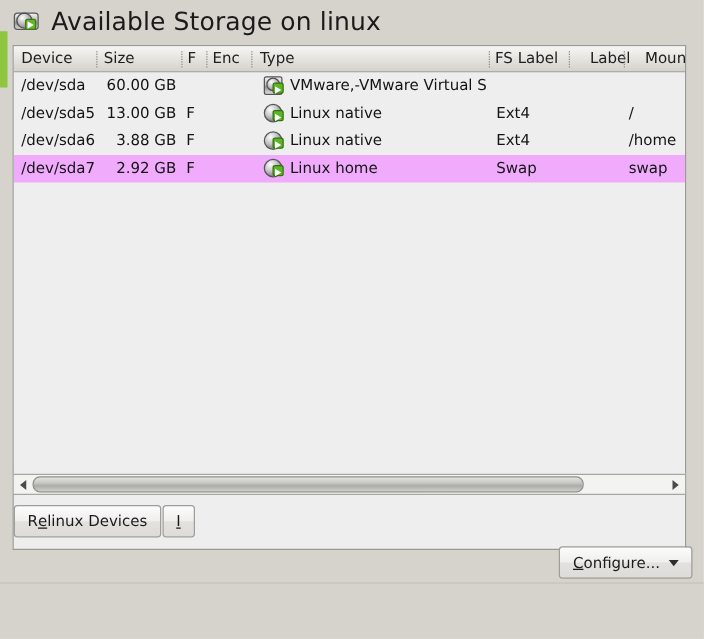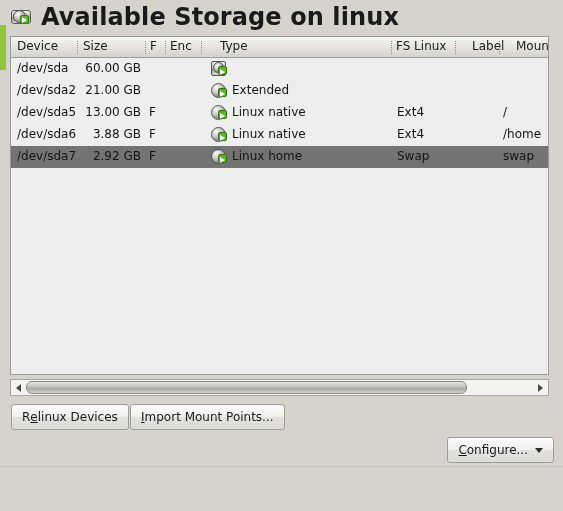--- a/index.html
+++ b/index.html
@@ -72,33 +72,33 @@
   #title-icon .disk-green::after {
     content: "";
     position: absolute;
     left: 1px; top: 1.5px;
     border-left: 5px solid #ffffff;
     border-top: 3px solid transparent;
     border-bottom: 3px solid transparent;
   }
   #title-text {
     margin-left: 9px;
-    font-size: 24px;
-    font-weight: bold;
+    font-size: 20px;
+    font-weight: normal;
     letter-spacing: 0.1px;
     white-space: nowrap;
   }
 
   
   #table-panel {
     position: absolute;
     left: 10px;
     top: 36px;
     width: 539px;
-    height: 339px;
+    height: 404px;
     border: 1px solid #9a9a96;
     background: #eeeeee;
     box-sizing: border-box;
     overflow: hidden;
   }
   #table-header {
     position: relative;
     height: 21px;
     background: linear-gradient(180deg,#f6f6f4 0%,#e3e2dd 55%,#d3d2cc 100%);
     border-bottom: 1px solid #9b9d93;
@@ -124,21 +124,21 @@
     height: 317px;
     background: #eeeeee;
     overflow: hidden;
   }
   .row {
     position: relative;
     height: 22px;
     white-space: nowrap;
   }
   .row.selected {
-    background: #737373;
+    background: #f0abfc;
   }
   .cell {
     position: absolute;
     top: 3px;
     font-size: 12px;
     color: #141414;
     white-space: nowrap;
     text-align: center;
   }
   .c-device { left: 6px; }
@@ -310,61 +310,48 @@
 <div id="table-panel">
   <div id="table-header">
     <div class="hcell" style="left:6px">Device</div>
     <div class="hdiv" style="left:66px"></div>
     <div class="hcell" style="left:72px">Size</div>
     <div class="hdiv" style="left:134px"></div>
     <div class="hcell" style="left:139px">F</div>
     <div class="hdiv" style="left:154px"></div>
     <div class="hcell" style="left:159px">Enc</div>
     <div class="hdiv" style="left:190px"></div>
-    <div class="hcell" style="left:209px">Type</div>
+    <div class="hcell" style="left:197px">Type</div>
     <div class="hdiv" style="left:380px"></div>
-    <div class="hcell" style="left:385px">FS Linux</div>
+    <div class="hcell" style="left:385px">FS Label</div>
     <div class="hdiv" style="left:444px"></div>
     <div class="hcell" style="left:461px">Label</div>
     <div class="hdiv" style="left:488px"></div>
     <div class="hcell" style="left:505px">Mount</div>
   </div>
 
   <div id="table-body">
 
     <div class="row">
       <span class="cell c-device">/dev/sda</span>
       <span class="cell c-size">60.00 GB</span>
       <span class="cell c-f"></span>
       <span class="cell c-enc"></span>
       <span class="row-icon disk">
           <span class="pl"></span>
           <span class="pl2"></span>
           <span class="gr"></span>
         </span>
+      <span class="cell c-type">VMware,-VMware Virtual S</span>
       <span class="cell c-fstype"></span>
       <span class="cell c-label"></span>
       <span class="cell c-mount"></span>
     </div>
 
 
-    <div class="row">
-      <span class="cell c-device">/dev/sda2</span>
-      <span class="cell c-size">21.00 GB</span>
-      <span class="cell c-f"></span>
-      <span class="cell c-enc"></span>
-      <span class="row-icon">
-          <span class="pl"></span>
-          <span class="gr"></span>
-        </span>
-      <span class="cell c-type">Extended</span>
-      <span class="cell c-fstype"></span>
-      <span class="cell c-label"></span>
-      <span class="cell c-mount"></span>
-    </div>
 
     <div class="row">
       <span class="cell c-device">/dev/sda5</span>
       <span class="cell c-size">13.00 GB</span>
       <span class="cell c-f">F</span>
       <span class="cell c-enc"></span>
       <span class="row-icon">
           <span class="pl"></span>
           <span class="gr"></span>
         </span>
@@ -421,21 +408,20 @@
 
 <div class="btn" id="btn-rescan">
     <span>R</span>
     <span class="acc">e</span>
     <span>linux Devices</span>
   </div>
 
 <div class="btn" id="btn-import">
     <span></span>
     <span class="acc">I</span>
-    <span>mport Mount Points...</span>
   </div>
 
 <div class="btn" id="btn-configure">
     <span></span>
     <span class="acc">C</span>
     <span>onfigure...</span>
     <span class="caret"></span>
   </div>
 
 <div id="bottom-sep"></div>

